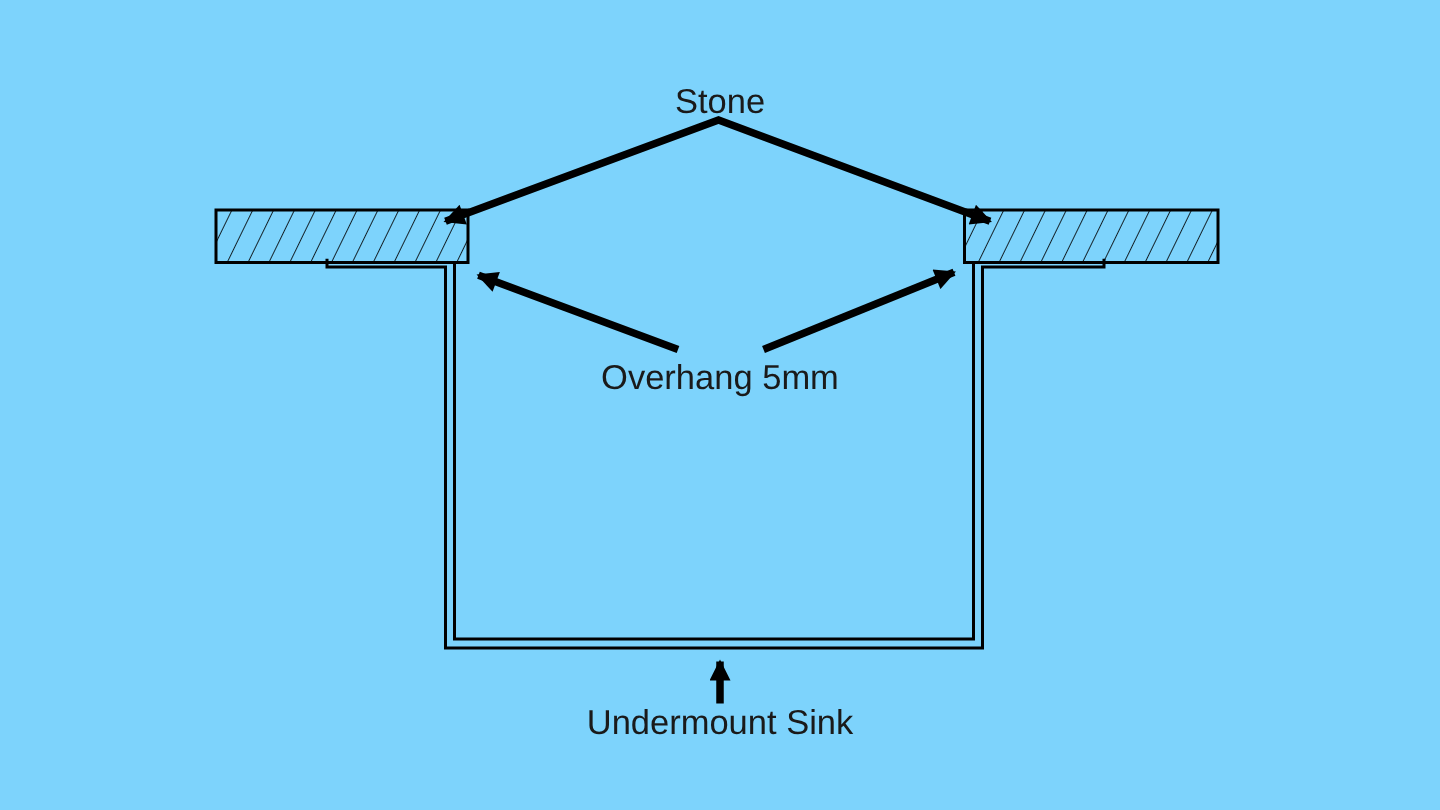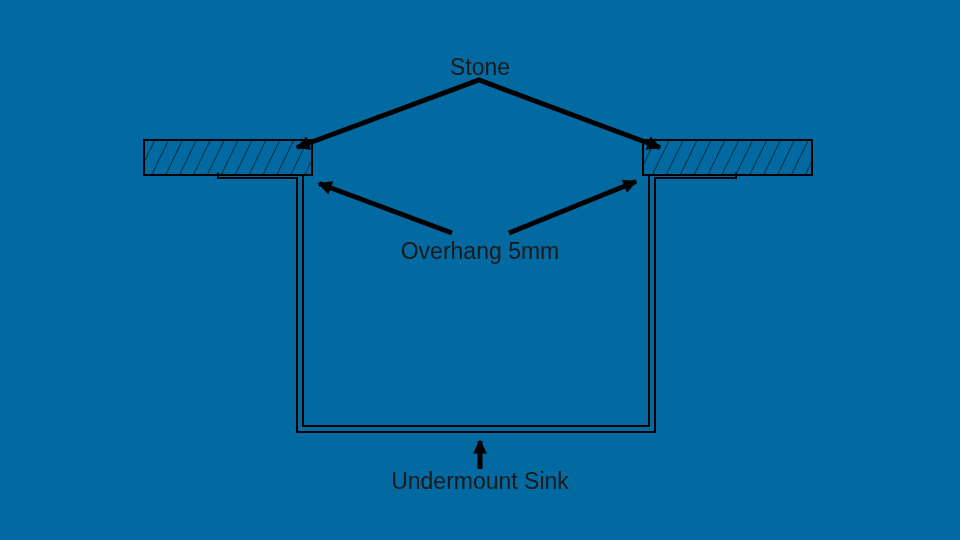--- a/index.html
+++ b/index.html
@@ -4,21 +4,21 @@
 <style>
   html, body {
     margin: 0;
     padding: 0;
     background: #ffffff;
   }
   .canvas {
     position: relative;
     width: 960px;
     height: 540px;
-    background: #0369a1;
+    background: #7dd3fc;
     font-family: "Liberation Sans", sans-serif;
     overflow: hidden;
   }
   svg text {
     fill: #1a1a1a;
     font-size: 23px;
     font-family: "Liberation Sans", sans-serif;
   }
 </style>
 </head>

